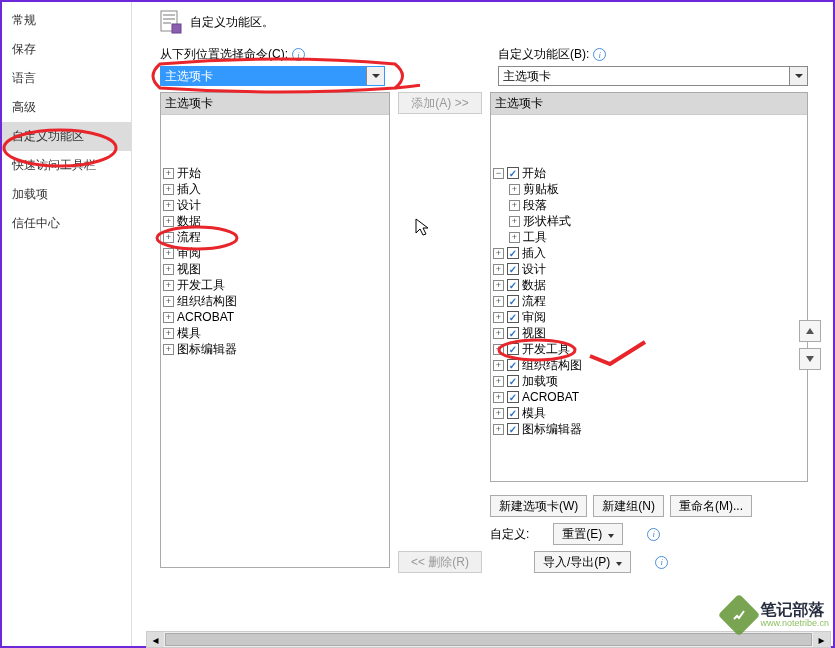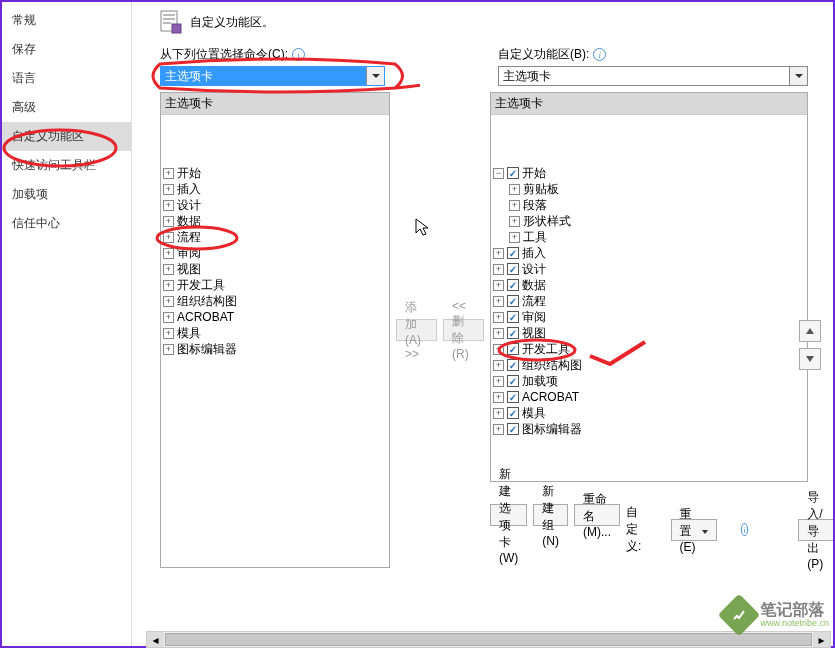--- a/index.html
+++ b/index.html
@@ -15,53 +15,53 @@
 .section-label { margin-bottom: 3px; display: flex; align-items: center; gap: 4px; }
 .info-icon { display: inline-flex; width: 13px; height: 13px; border: 1px solid #4a90d9; border-radius: 50%; align-items: center; justify-content: center; color: #4a90d9; font-size: 9px; font-style: italic; font-family: Georgia, serif; }
 .dropdown { width: 225px; height: 20px; border: 1px solid #888; background: #fff; display: flex; align-items: center; padding: 0 4px; position: relative; }
 .dropdown.selected { background: #3399ff; color: #fff; border: 1px solid #3399ff; }
 .dropdown-arrow { position: absolute; right: 0; top: 0; width: 18px; height: 100%; border-left: 1px solid #888; display: flex; align-items: center; justify-content: center; background: #f0f0f0; }
 .dropdown-arrow::after { content: ""; border-left: 4px solid transparent; border-right: 4px solid transparent; border-top: 4px solid #333; }
 .dropdown.wide { width: 310px; }
 .columns { display: flex; gap: 6px; margin-top: 6px; }
 .left-col { width: 230px; }
 .right-col { width: 318px; }
-.mid-col { width: 88px; display: flex; flex-direction: row; justify-content: space-between; gap: 6px; align-items: center; }
+.mid-col { width: 88px; display: flex; flex-direction: column; justify-content: space-between; gap: 6px; align-items: center; }
 .tree-box { border: 1px solid #aaa; height: 476px; overflow: hidden; background: #fff; }
 .tree-box.right { height: 390px; }
 .tree-header { background: #d8d8d8; padding: 2px 4px; font-weight: normal; border-bottom: 1px solid #ccc; }
 .tree-body { padding: 2px 0; margin-top: 48px; }
 .tree-item { display: flex; align-items: center; padding: 0 2px; height: 16px; cursor: pointer; }
 .tree-item.indent1 { padding-left: 18px; }
 .expander { width: 11px; height: 11px; border: 1px solid #888; display: inline-flex; align-items: center; justify-content: center; font-size: 9px; line-height: 1; margin-right: 3px; background: #fff; color: #555; }
 .expander::before { content: "+"; }
 .expander.open::before { content: "−"; }
 .checkbox { width: 12px; height: 12px; border: 1px solid #555; margin-right: 3px; display: inline-flex; align-items: center; justify-content: center; background: #fff; }
 .checkbox.checked::after { content: "✓"; color: #2a6dc9; font-size: 10px; font-weight: bold; }
 .btn { border: 1px solid #aaa; background: #f5f5f5; padding: 3px 8px; cursor: pointer; display: inline-flex; align-items: center; gap: 4px; height: 22px; }
 .btn.disabled { color: #999; background: #f0f0f0; border-color: #ccc; }
 .btn .arrow-down::after { content: ""; border-left: 3px solid transparent; border-right: 3px solid transparent; border-top: 4px solid #333; display: inline-block; margin-left: 2px; }
 .mid-btn { width: 84px; justify-content: center; }
-.right-controls { margin-top: 22px; display: flex; flex-direction: row; gap: 6px; }
+.right-controls { margin-top: 13px; display: flex; flex-direction: column; gap: 6px; }
 .row-buttons { display: flex; gap: 6px; }
 .row-label { display: flex; align-items: center; gap: 24px; }
 .row-label.indent { padding-left: 44px; }
 .upd { position: absolute; right: 12px; top: 318px; display: flex; flex-direction: column; gap: 6px; }
 .upd-btn { width: 22px; height: 22px; border: 1px solid #aaa; background: #f5f5f5; display: flex; align-items: center; justify-content: center; cursor: pointer; }
 .hscroll { position: absolute; bottom: 0; left: 146px; right: 4px; height: 17px; background: #eee; border: 1px solid #ccc; }
 .hscroll-thumb { position: absolute; left: 18px; right: 18px; top: 1px; bottom: 1px; background: #c8c8c8; border: 1px solid #aaa; }
 .hscroll-arrow { position: absolute; top: 0; width: 17px; height: 100%; background: #ddd; display: flex; align-items: center; justify-content: center; }
 .hscroll-arrow.left { left: 0; }
 .hscroll-arrow.right { right: 0; }
 .redmark { position: absolute; pointer-events: none; }
 .watermark { position: absolute; right: 6px; bottom: 18px; display: flex; align-items: center; gap: 6px; opacity: 0.9; }
 .wm-badge { width: 30px; height: 30px; background: #6b9b3f; transform: rotate(45deg); display: flex; align-items: center; justify-content: center; border-radius: 4px; }
 .wm-badge svg { transform: rotate(-45deg); }
 .wm-text { display: flex; flex-direction: column; line-height: 1.1; }
-.wm-text .cn { font-size: 16px; color: #737373; font-weight: bold; }
+.wm-text .cn { font-size: 16px; color: #0f172a; font-weight: bold; }
 .wm-text .en { font-size: 9px; color: #7fb84f; }
 .top-row { display: flex; gap: 108px; }
 </style>
 </head>
 <body>
 
 <div class="container">
   <div class="sidebar">
     <div class="nav-item">常规</div>
     <div class="nav-item">保存</div>

